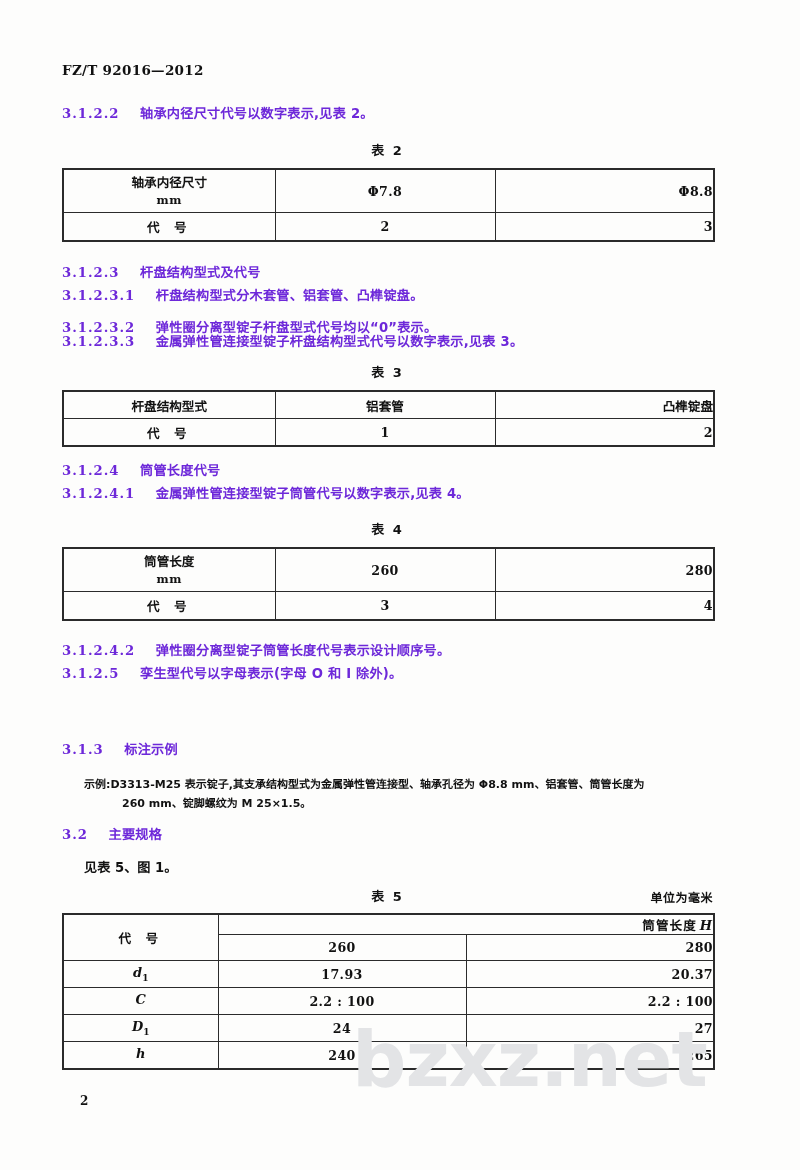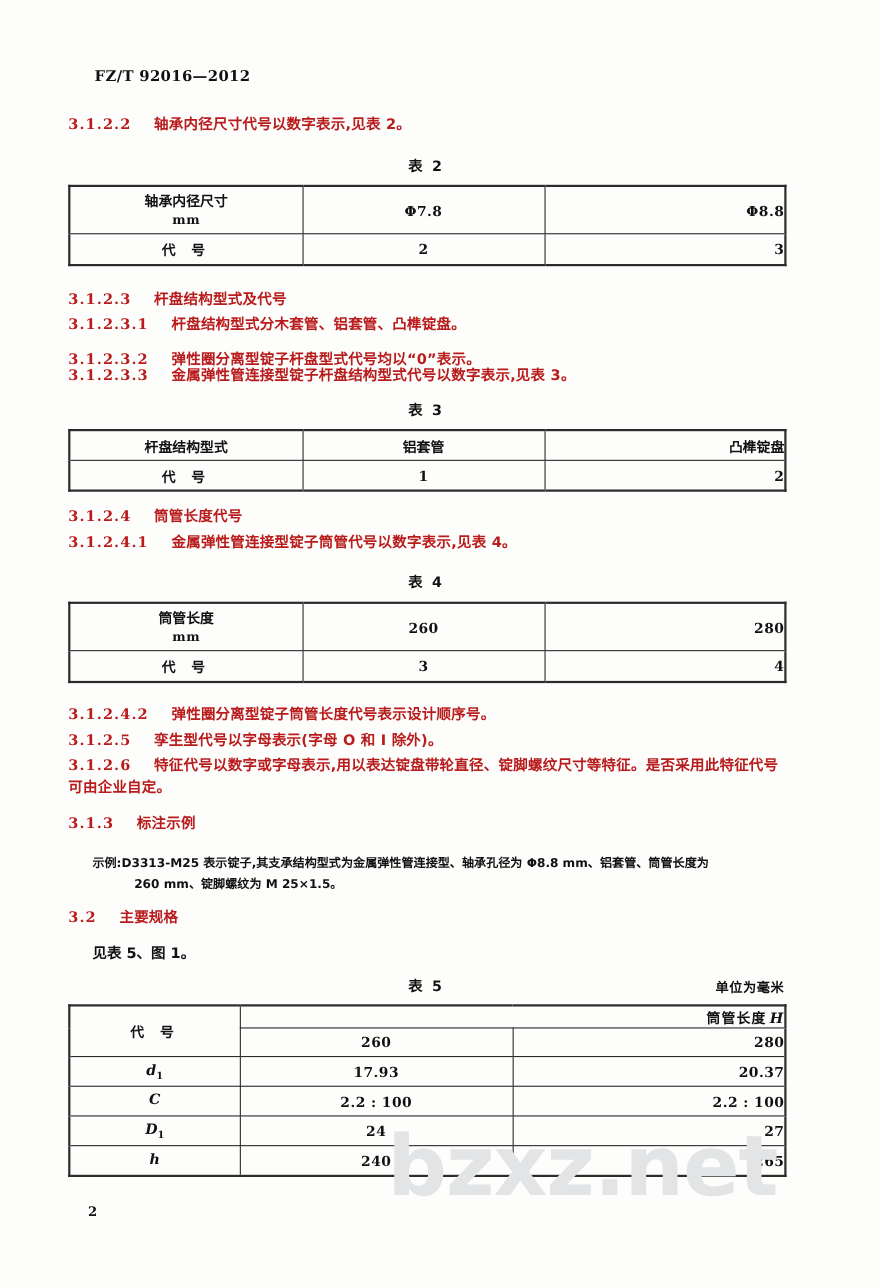--- a/index.html
+++ b/index.html
@@ -31,30 +31,29 @@
   
   .std-header {
     position: absolute;
     left: 0;
     top: 62px;
     font-family: "DejaVu Serif", "Liberation Serif", serif;
     font-weight: bold;
     font-size: 13.5px;
     letter-spacing: 0.3px;
     color: #111;
-    margin-left: 24px;
   }
 
   
   .clause {
     position: absolute;
     font-size: 13.2px;
     font-weight: bold;
     line-height: 1.55;
-    color: #b91c1c;
+    color: #6d28d9;
     letter-spacing: 0.2px;
     white-space: nowrap;
   }
   .clause .num {
     font-family: "DejaVu Serif", "Liberation Serif", serif;
     letter-spacing: 1px;
   }
   .clause .gap { display: inline-block; width: 11px; }
   .clause.wrap { white-space: normal; width: 651px; }
 
@@ -305,25 +304,20 @@
     <div class="clause" style="top:641px;left:0;">
       <span class="num">3.1.2.4.2</span>
       <span class="gap"></span>
       <span>弹性圈分离型锭子筒管长度代号表示设计顺序号。</span>
     </div>
     <div class="clause" style="top:664px;left:0;">
       <span class="num">3.1.2.5</span>
       <span class="gap"></span>
       <span>孪生型代号以字母表示(字母 O 和 I 除外)。</span>
     </div>
-    <div class="clause wrap" style="top:687px;left:0;">
-      <span class="num">3.1.2.6</span>
-      <span class="gap"></span>
-      <span>特征代号以数字或字母表示,用以表达锭盘带轮直径、锭脚螺纹尺寸等特征。是否采用此特征代号可由企业自定。</span>
-    </div>
 
     <div class="clause" style="top:740px;left:0;">
       <span class="num">3.1.3</span>
       <span class="gap"></span>
       <span>标注示例</span>
     </div>
 
     <div class="example" style="top:775px;left:22px;">
       <div>示例:D3313-M25 表示锭子,其支承结构型式为金属弹性管连接型、轴承孔径为 Φ8.8 mm、铝套管、筒管长度为</div>
       <div><span class="ind"></span><span>260 mm、锭脚螺纹为 M 25×1.5。</span></div>

